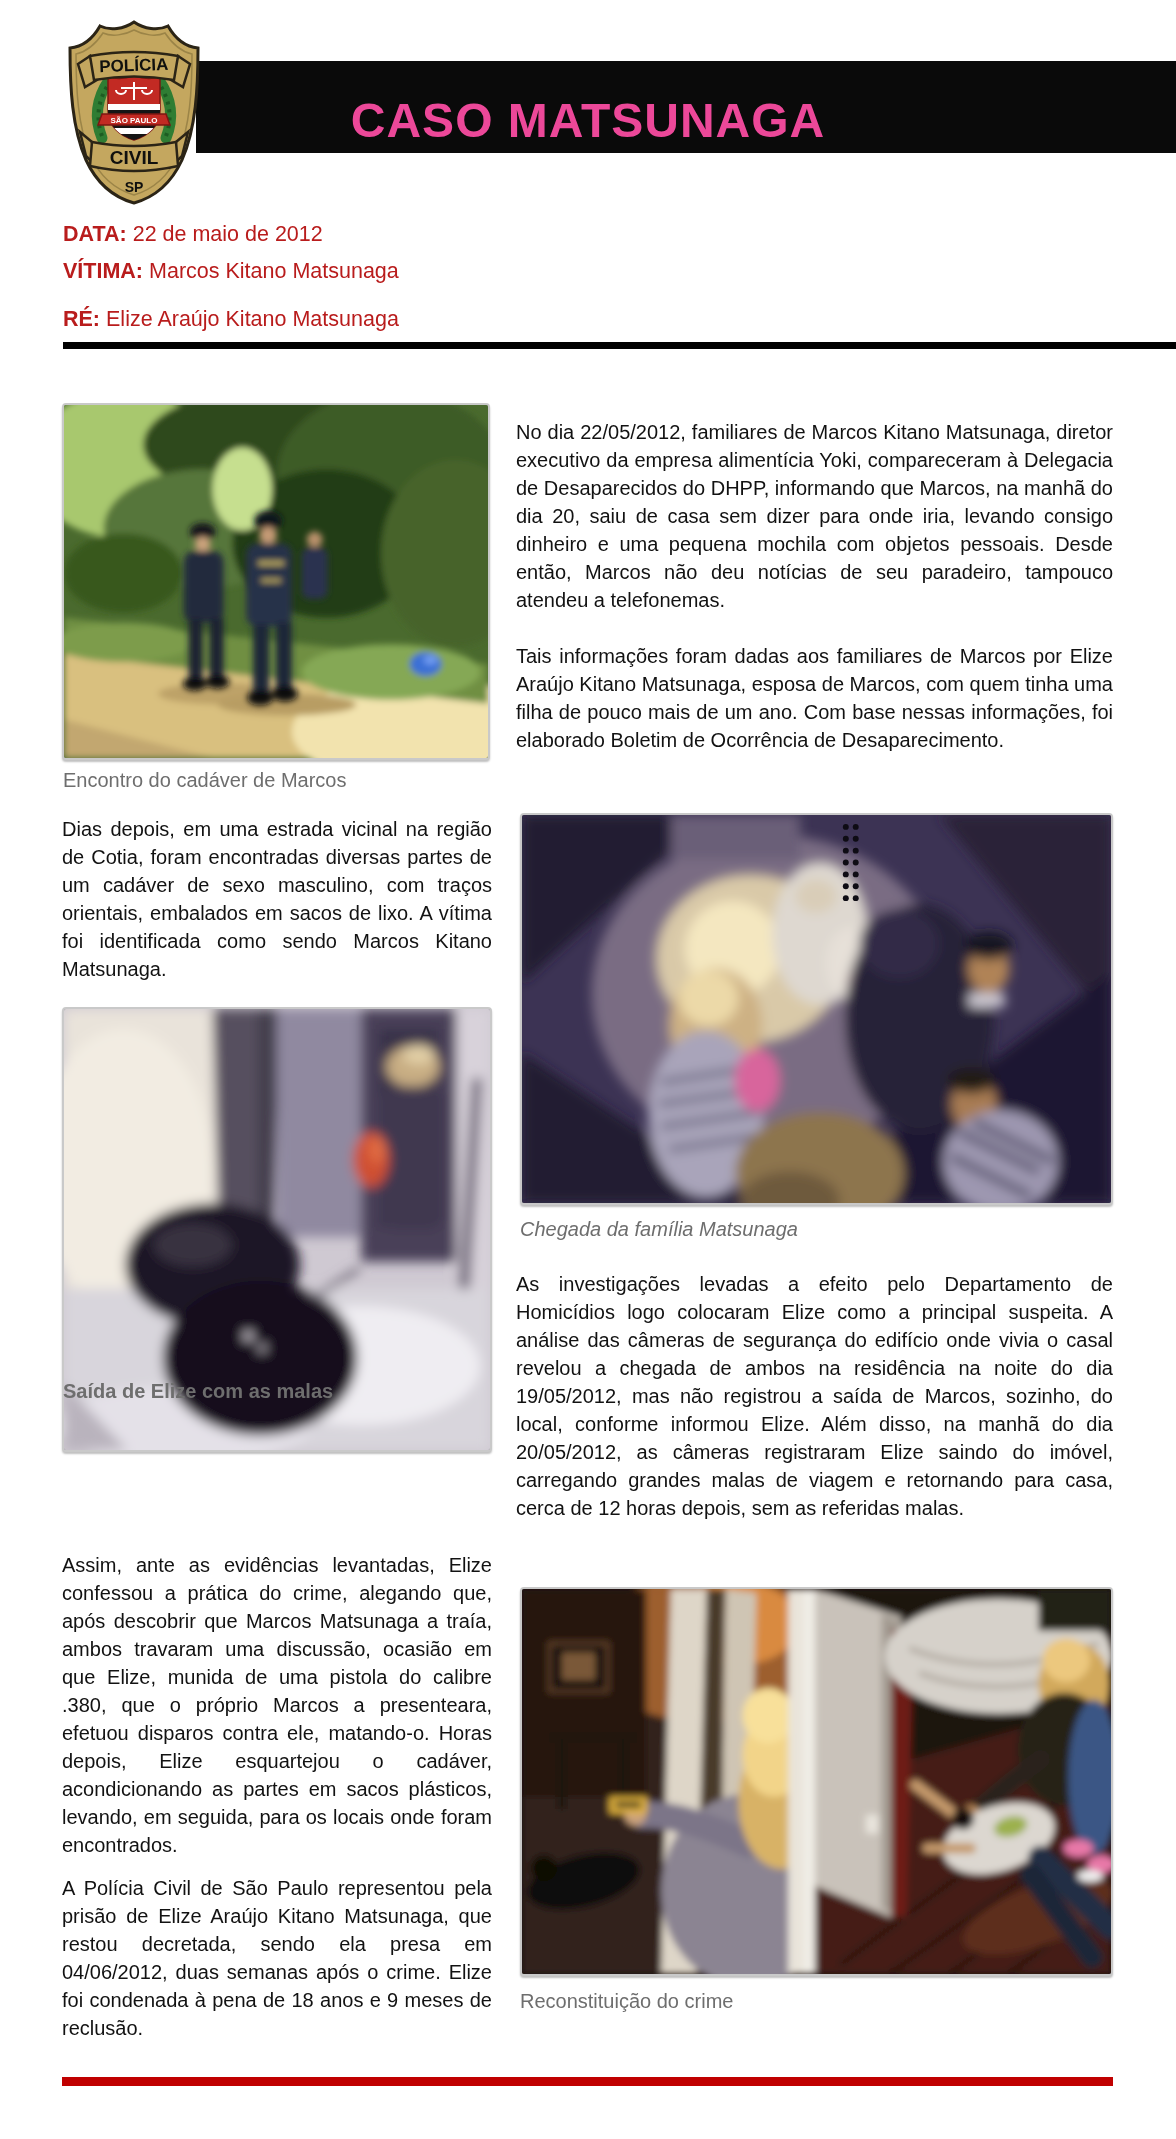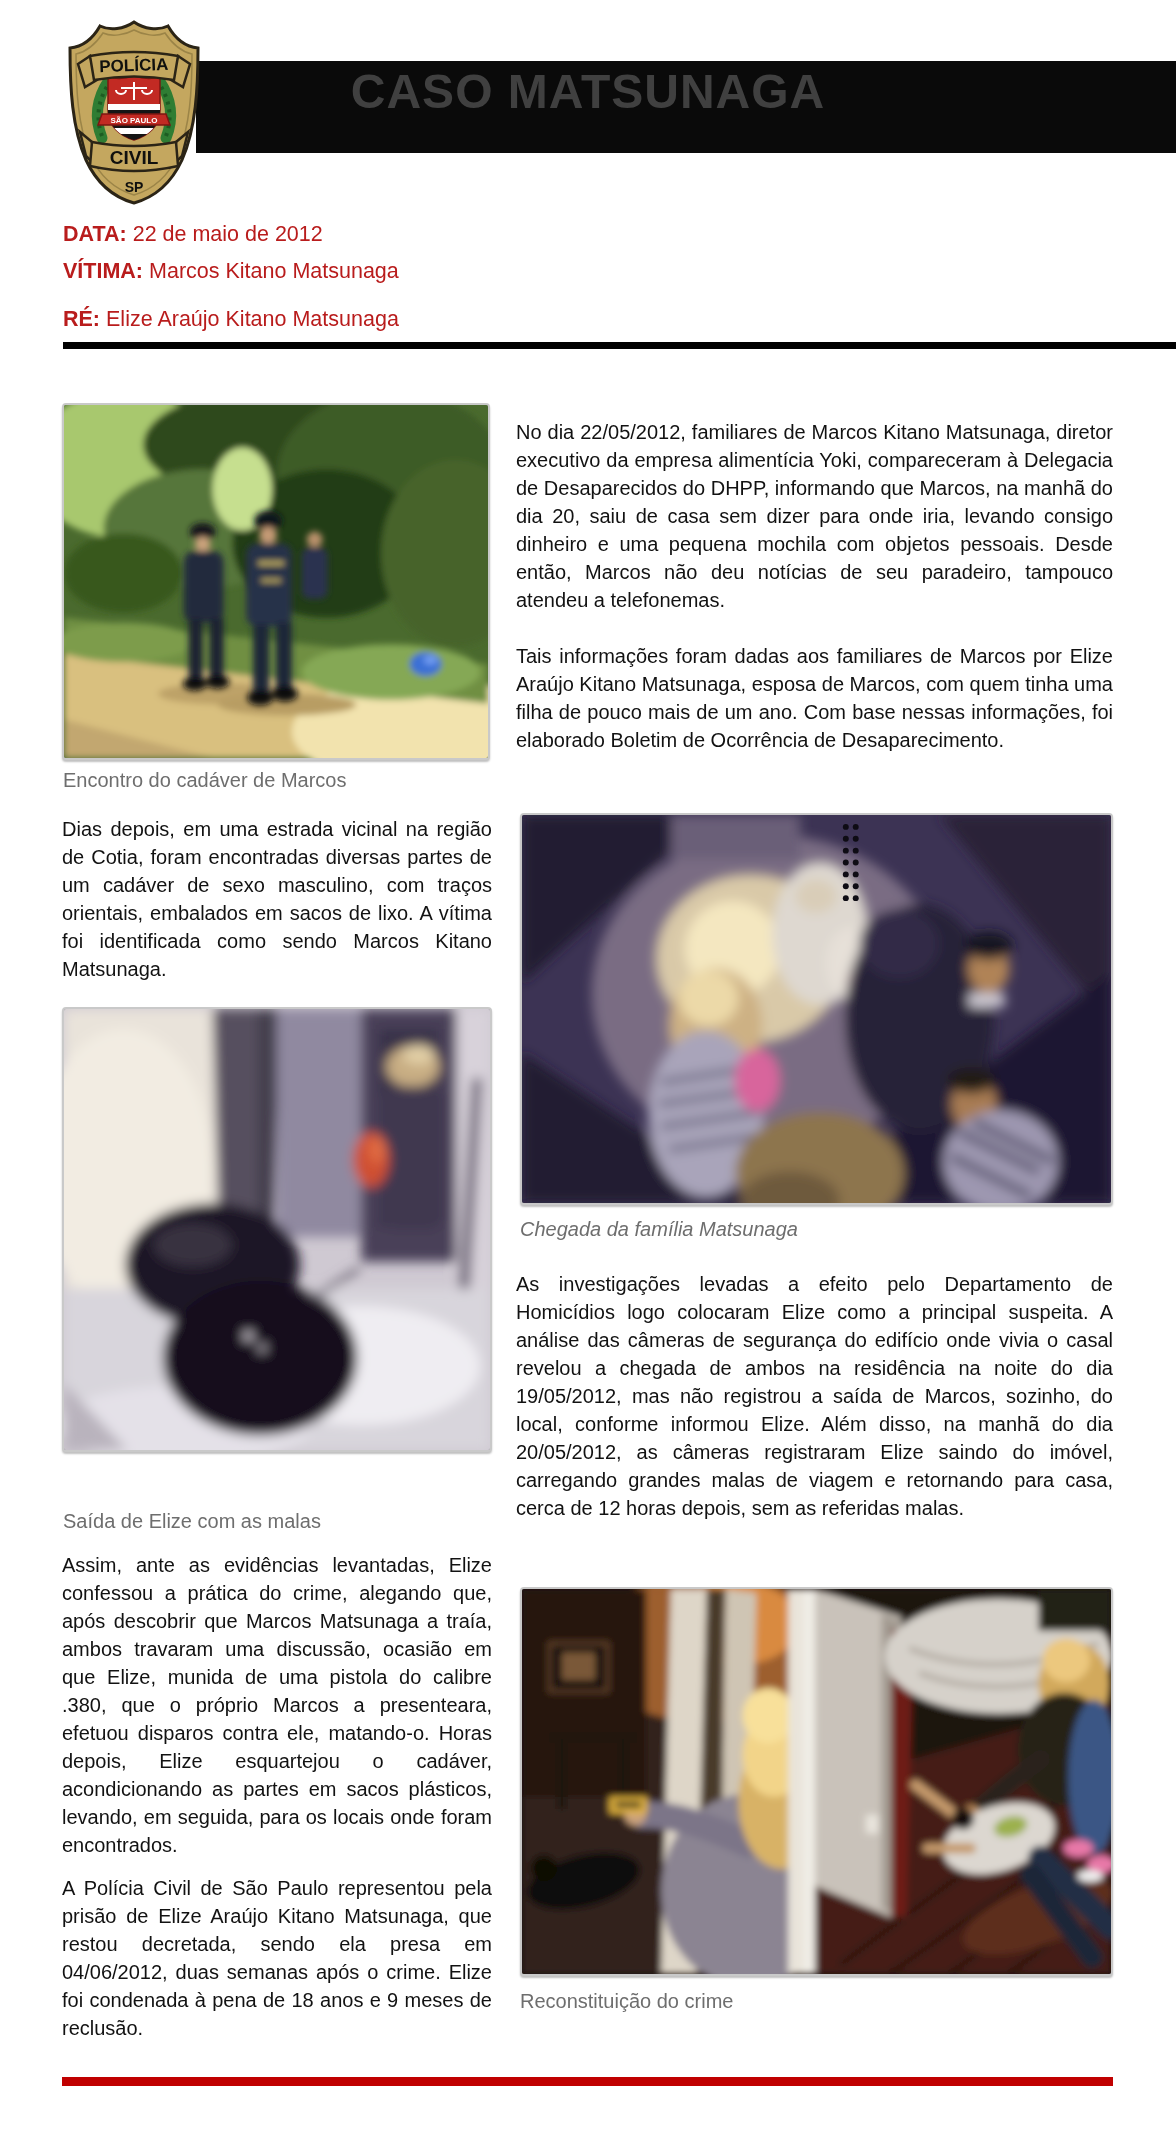--- a/index.html
+++ b/index.html
@@ -1,20 +1,20 @@
 <!DOCTYPE html>
 <html><head>
 <meta charset="utf-8">
 <style>
   html,body{margin:0;padding:0;background:#ffffff;}
   #page{position:relative;width:1176px;height:2139px;background:#ffffff;overflow:hidden;
         font-family:"Liberation Sans", sans-serif;color:#111;}
   .banner{position:absolute;left:196px;top:61px;right:0;height:92px;background:#0a0a0a;}
-  .title{position:absolute;left:0;top:46px;width:100%;height:99px;line-height:92px;
-         text-align:center;color:#404040;font-size:48px;font-weight:bold;letter-spacing:1px;}
+  .title{position:absolute;left:0;top:75px;width:100%;height:99px;line-height:92px;
+         text-align:center;color:#ec4899;font-size:48px;font-weight:bold;letter-spacing:1px;}
   .badge-wrap{position:absolute;left:64px;top:18px;width:140px;height:190px;z-index:5;}
   .info-row{position:absolute;left:63px;font-size:21.5px;color:#b91c1c;white-space:nowrap;}
   .info-row .lbl{font-weight:bold;}
   .rule{position:absolute;left:63px;top:342px;width:1113px;height:7px;background:#000;}
   .para{position:absolute;font-size:20px;line-height:28px;text-align:justify;color:#121212;}
   .caption{position:absolute;font-size:20px;color:#6e6e6e;white-space:nowrap;}
   .photo{position:absolute;border:2px solid #c9c9c9;border-radius:4px;overflow:hidden;
          box-shadow:0 2px 2px rgba(0,0,0,0.25);background:#888;}
   .photo svg{display:block;width:100%;height:100%;}
   .redbar{position:absolute;left:62px;top:2077px;width:1051px;height:9px;background:#c00000;}
@@ -174,21 +174,21 @@
         <ellipse cx="150" cy="258" rx="88" ry="62" fill="#1e1927"></ellipse>
         <ellipse cx="130" cy="238" rx="40" ry="22" fill="#39323f"></ellipse>
         <ellipse cx="198" cy="352" rx="98" ry="78" fill="#15111d"></ellipse>
         <path d="M252,292 L298,262" stroke="#6a6472" stroke-width="5" fill="none"></path>
         <circle cx="186" cy="330" r="5" fill="#cfc9d2"></circle>
         <circle cx="200" cy="342" r="4" fill="#b8b2bc"></circle>
         <polygon points="0,445 0,378 64,445" fill="#b9b3bd"></polygon>
       </g>
     </svg>
   </div>
-  <div class="caption" style="left:63px;top:1510px;">Saída de Elize com as malas</div>
+  <div class="caption" style="left:63px;top:1380px;font-weight:bold;">Saída de Elize com as malas</div>
 
   <div class="para" style="left:62px;top:1551px;width:430px;">Assim, ante as evidências levantadas, Elize confessou a prática do crime, alegando que, após descobrir que Marcos Matsunaga a traía, ambos travaram uma discussão, ocasião em que Elize, munida de uma pistola do calibre .380, que o próprio Marcos a presenteara, efetuou disparos contra ele, matando-o. Horas depois, Elize esquartejou o cadáver, acondicionando as partes em sacos plásticos, levando, em seguida, para os locais onde foram encontrados.</div>
 
   <div class="para" style="left:62px;top:1874px;width:430px;">A Polícia Civil de São Paulo representou pela prisão de Elize Araújo Kitano Matsunaga, que restou decretada, sendo ela presa em 04/06/2012, duas semanas após o crime. Elize foi condenada à pena de 18 anos e 9 meses de reclusão.</div>
 
   <div class="para" style="left:516px;top:418px;width:597px;">No dia 22/05/2012, familiares de Marcos Kitano Matsunaga, diretor executivo da empresa alimentícia Yoki, compareceram à Delegacia de Desaparecidos do DHPP, informando que Marcos, na manhã do dia 20, saiu de casa sem dizer para onde iria, levando consigo dinheiro e uma pequena mochila com objetos pessoais. Desde então, Marcos não deu notícias de seu paradeiro, tampouco atendeu a telefonemas.</div>
 
   <div class="para" style="left:516px;top:642px;width:597px;">Tais informações foram dadas aos familiares de Marcos por Elize Araújo Kitano Matsunaga, esposa de Marcos, com quem tinha uma filha de pouco mais de um ano. Com base nessas informações, foi elaborado Boletim de Ocorrência de Desaparecimento.</div>
 
   <div class="photo" style="left:520px;top:813px;width:589px;height:388px;">

